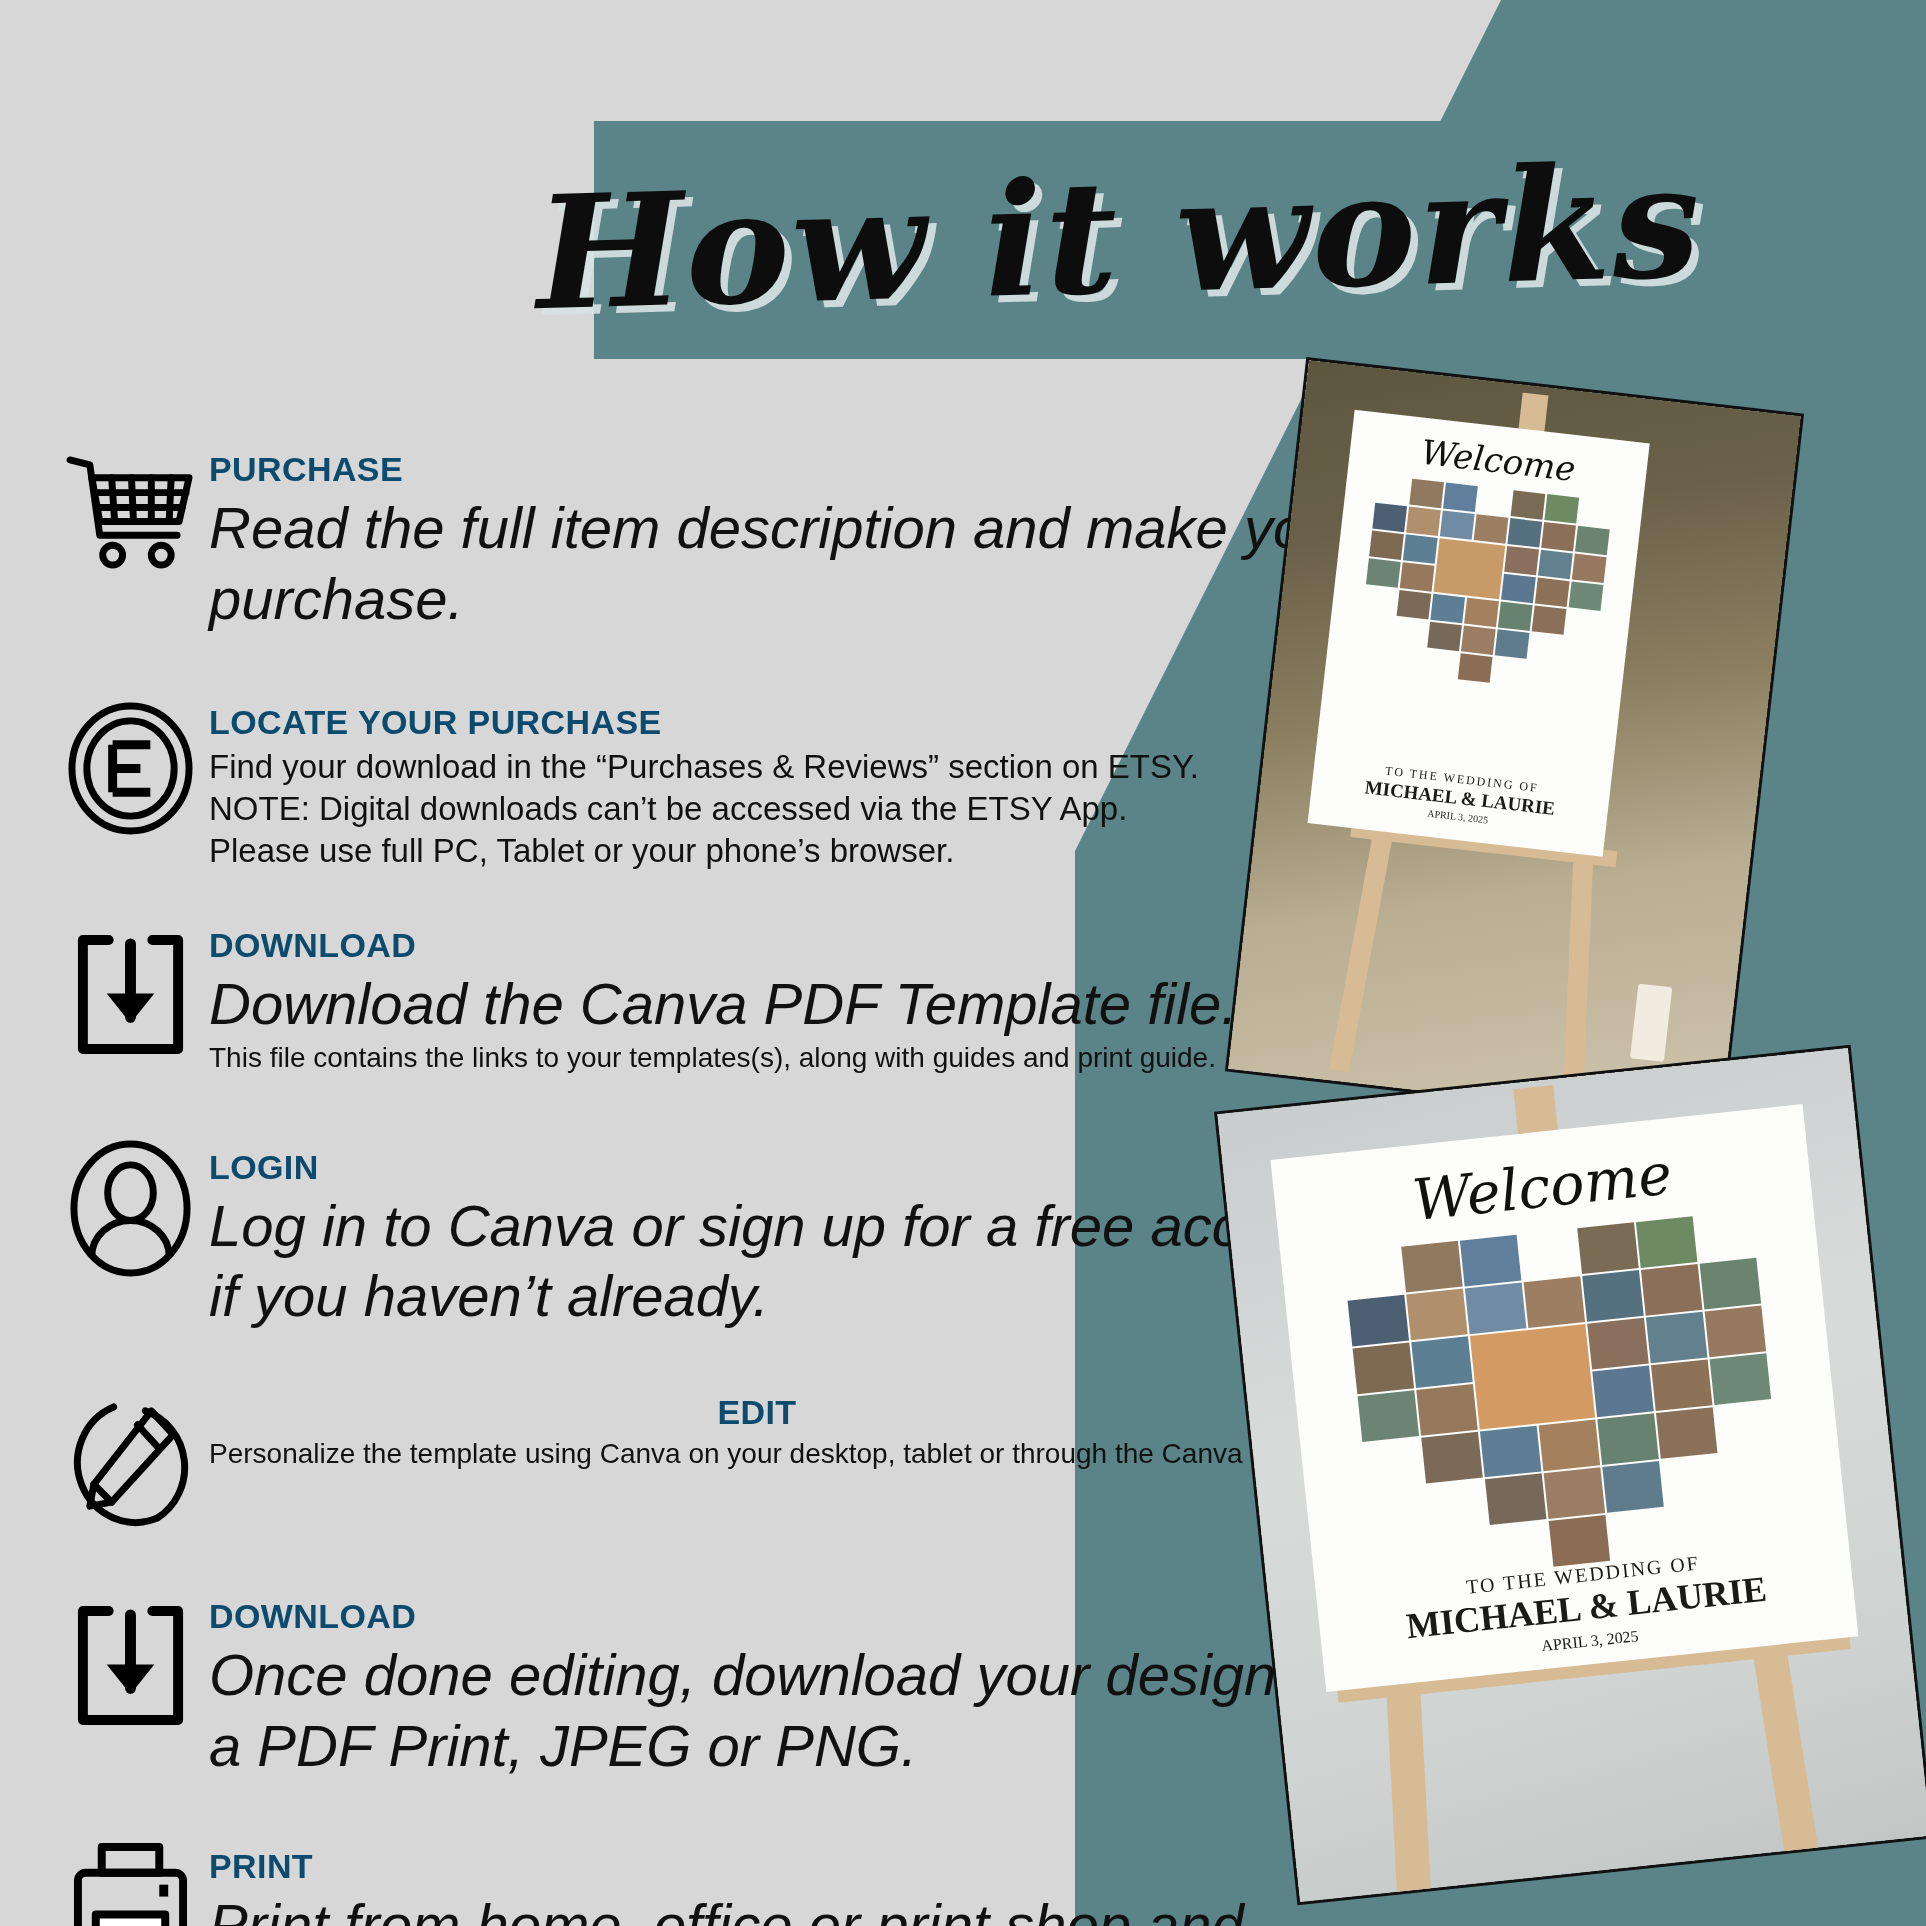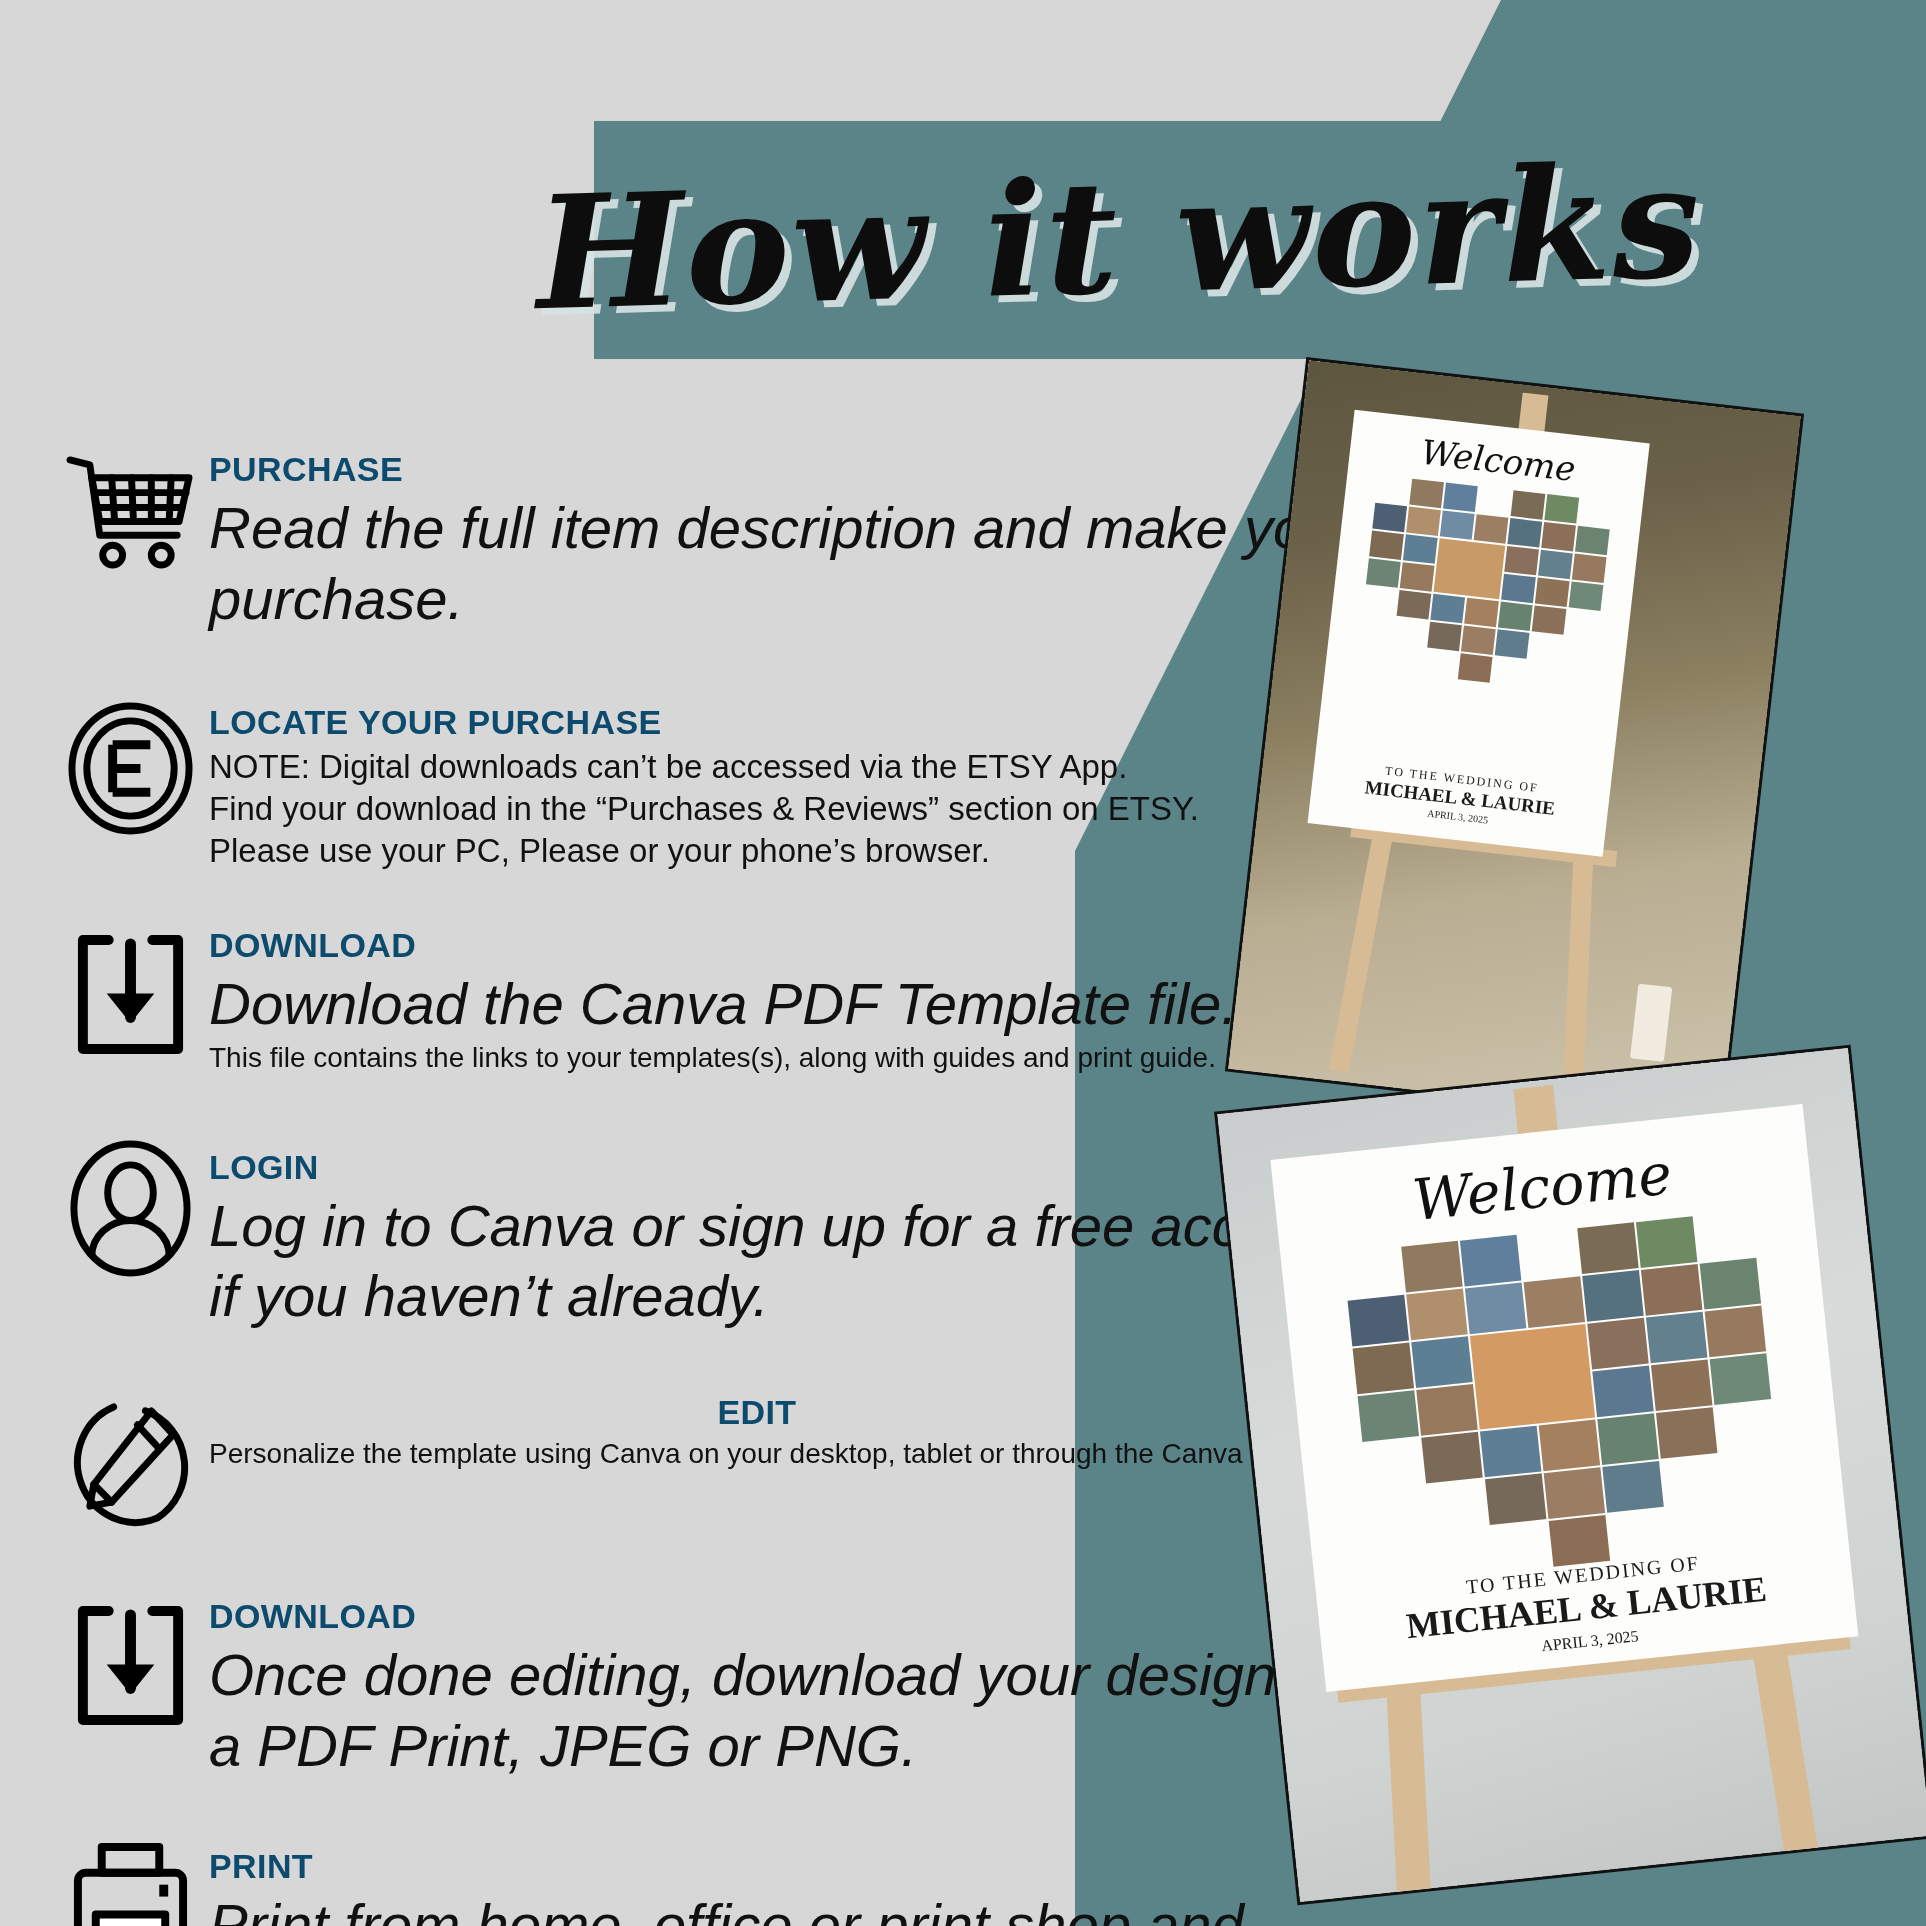--- a/index.html
+++ b/index.html
@@ -192,23 +192,23 @@
   <div class="step" id="step-locate">
     <div class="step-icon">
       <svg width="127" height="135" viewBox="0 0 128 136" fill="none" stroke="#000" stroke-width="7">
         <ellipse cx="64" cy="68" rx="59" ry="63"></ellipse>
         <ellipse cx="64" cy="68" rx="44" ry="48"></ellipse>
         <path d="M46 44 L84 44 M46 44 L46 92 M46 92 L84 92 M46 68 L74 68" stroke-width="9" stroke-linecap="butt"></path>
       </svg>
     </div>
     <div class="step-body">
       <div class="step-title">LOCATE YOUR PURCHASE</div>
+      <div class="step-line">Find your download in the “Purchases &amp; Reviews” section on ETSY.</div>
       <div class="step-line">NOTE: Digital downloads can’t be accessed via the ETSY App.</div>
-      <div class="step-line">Find your download in the “Purchases &amp; Reviews” section on ETSY.</div>
-      <div class="step-line">Please use your PC, Please or your phone’s browser.</div>
+      <div class="step-line">Please use full PC, Tablet or your phone’s browser.</div>
     </div>
   </div>
 
   <div class="step" id="step-download1">
     <div class="step-icon">
       <svg width="123" height="129" viewBox="0 0 124 130" fill="none" stroke="#000" stroke-width="10" stroke-linecap="round" stroke-linejoin="round">
         <path d="M40 10 L14 10 L14 120 L110 120 L110 10 L84 10"></path>
         <path d="M62 14 L62 88" stroke-width="11"></path>
         <path d="M38 64 L62 94 L86 64 Z" fill="#000" stroke="none"></path>
       </svg>

